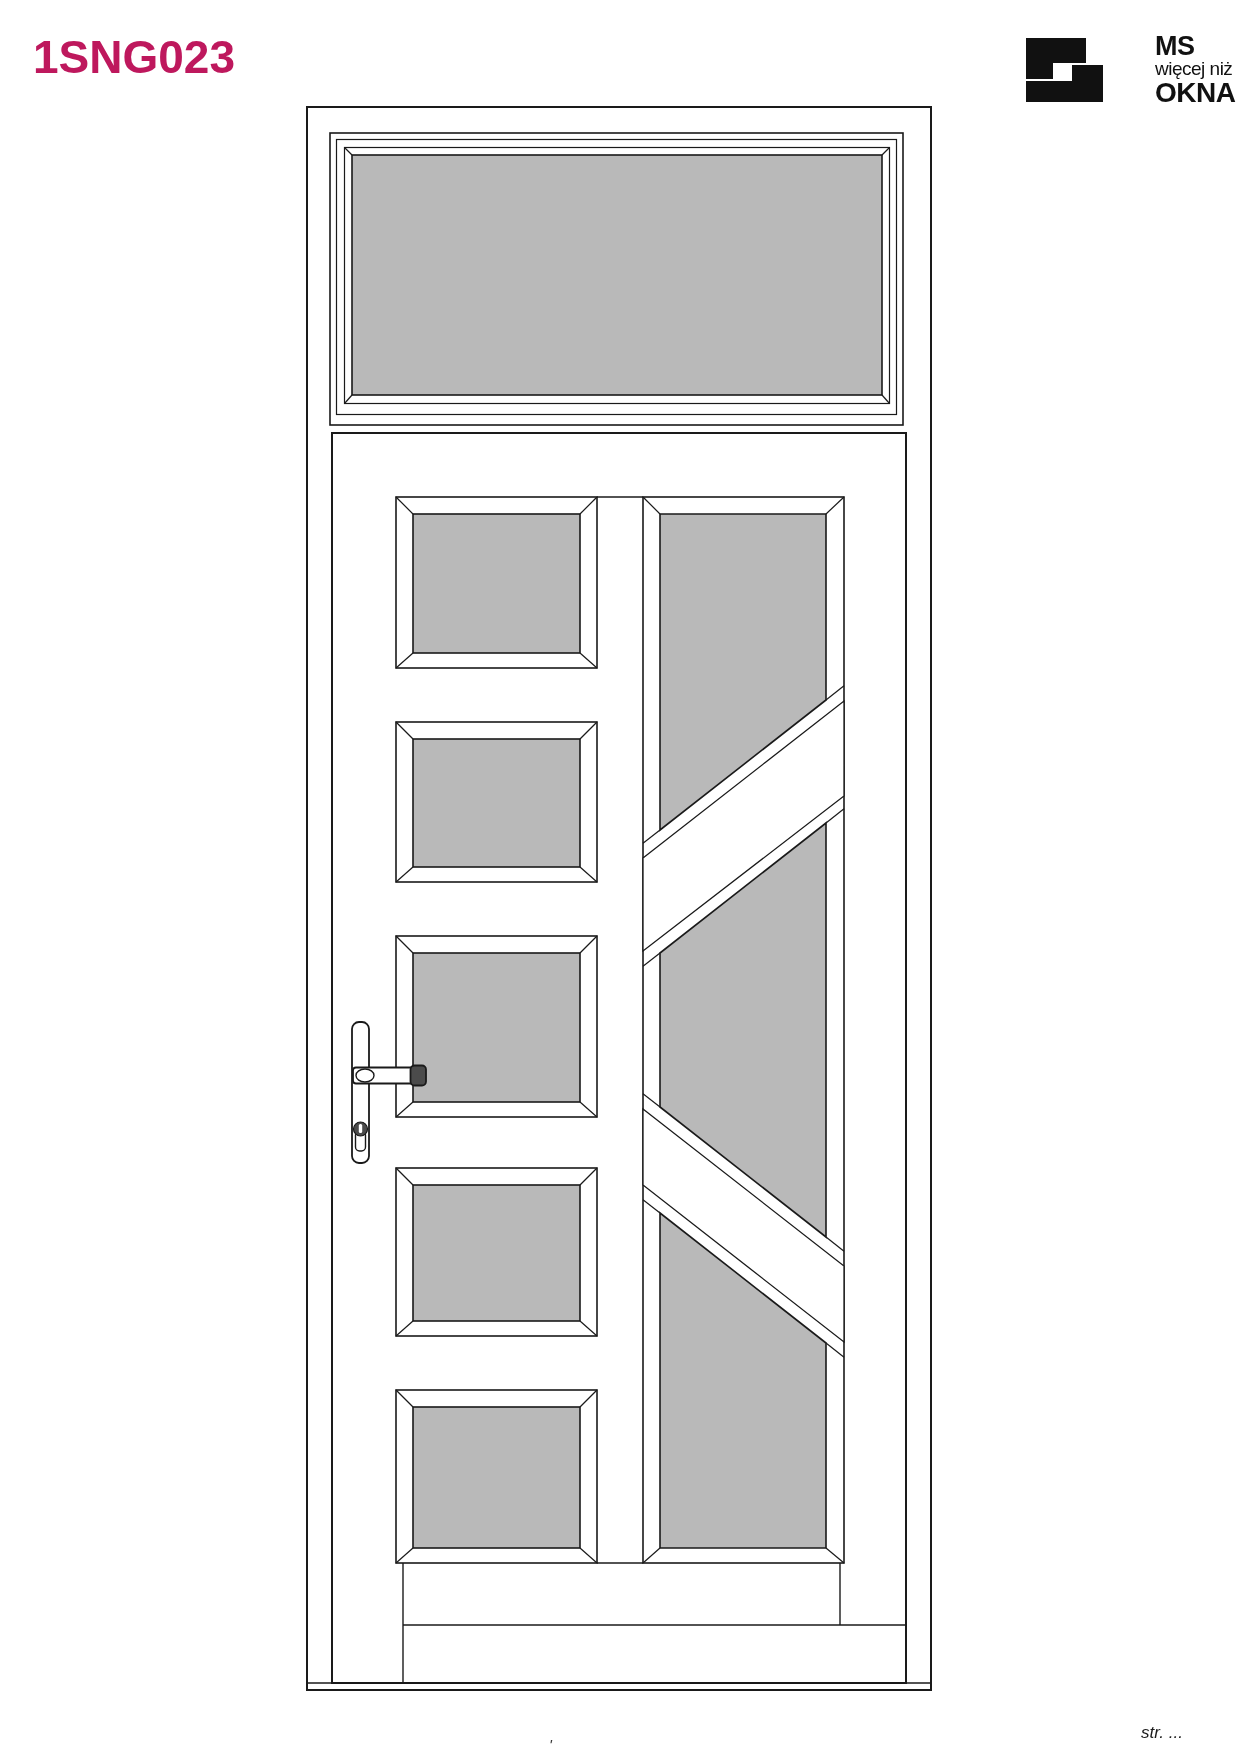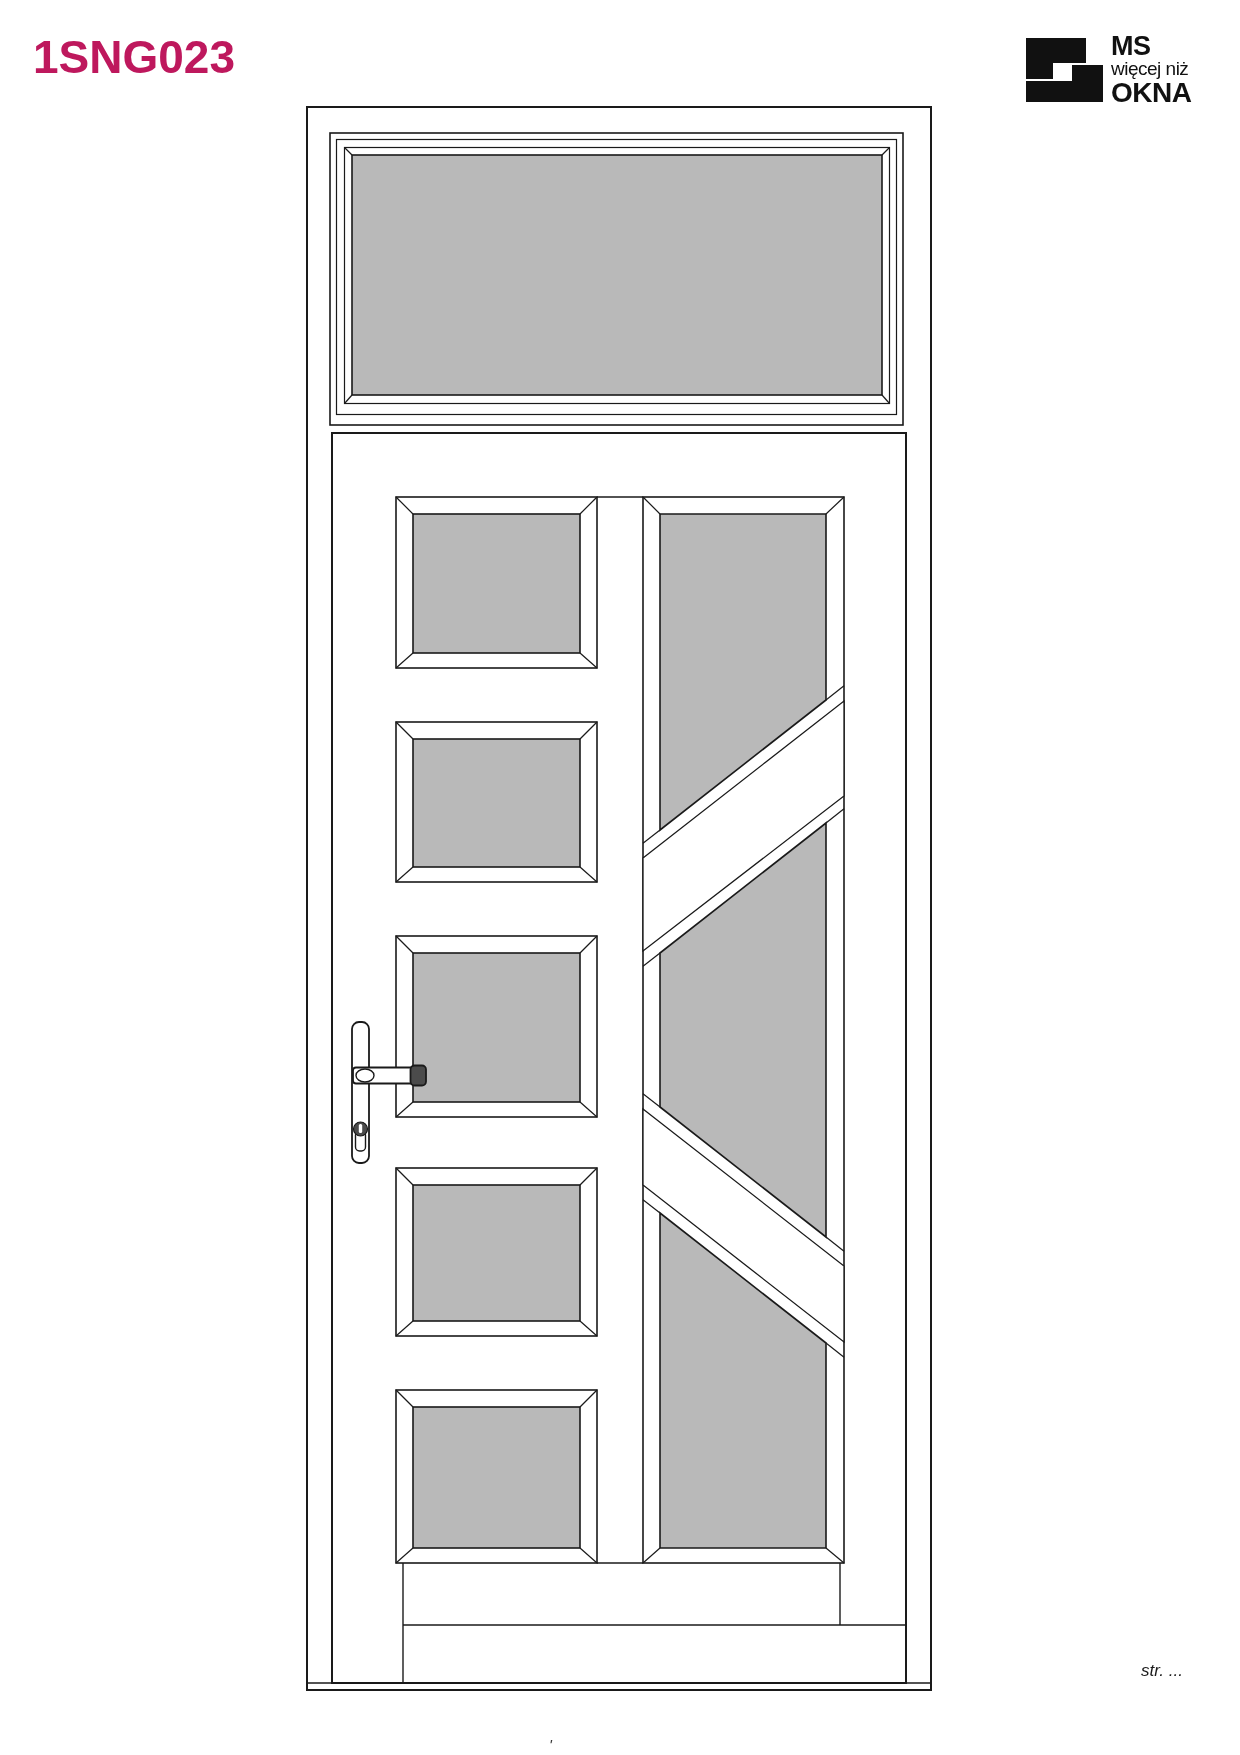--- a/index.html
+++ b/index.html
@@ -1,35 +1,35 @@
 <!DOCTYPE html>
 <html><head>
 <meta charset="utf-8">
 <style>
   html,body{margin:0;padding:0;background:#ffffff;}
   body{width:1240px;height:1755px;position:relative;font-family:"Liberation Sans",sans-serif;color:#111;}
   .page{position:absolute;inset:0;background:#fff;overflow:hidden;}
 
   .title{position:absolute;left:33px;top:30px;font-size:46px;font-weight:bold;letter-spacing:0px;color:#be185d;white-space:nowrap;}
 
-  .logo{position:absolute;left:1026px;top:38px;display:flex;align-items:flex-start;}
+  .logo{position:absolute;left:1026px;top:38px;display:flex;align-items:flex-start;gap:44px;}
   .logo-icon{display:block;}
   .logo-text{margin-left:8px;margin-top:-4px;color:#111;}
   .logo-l1{font-size:27px;font-weight:bold;line-height:24px;letter-spacing:-0.5px;}
   .logo-l2{font-size:19px;font-weight:normal;line-height:21px;letter-spacing:-0.5px;}
   .logo-l3{font-size:28px;font-weight:bold;line-height:28px;letter-spacing:-0.5px;}
 
   .door-svg{position:absolute;left:0;top:0;}
 
   .ln{stroke:#1a1a1a;fill:none;}
   .fw{fill:#ffffff;stroke:#1a1a1a;}
   .glass{fill:#b9b9b9;stroke:#1a1a1a;stroke-width:1.6;}
   .dark{fill:#4b4b4b;stroke:#1a1a1a;}
 
-  .footer{position:absolute;left:1141px;top:1661px;font-size:17px;font-style:italic;color:#1a1a1a;white-space:nowrap;}
+  .footer{position:absolute;left:1141px;top:1723px;font-size:17px;font-style:italic;color:#1a1a1a;white-space:nowrap;}
   .bottom-mark{position:absolute;left:549px;top:1736px;font-size:15px;font-style:italic;color:#333;}
 </style>
 </head>
 <body>
 
 <div class="page">
 
   <div class="title">1SNG023</div>
 
   <div class="logo">

